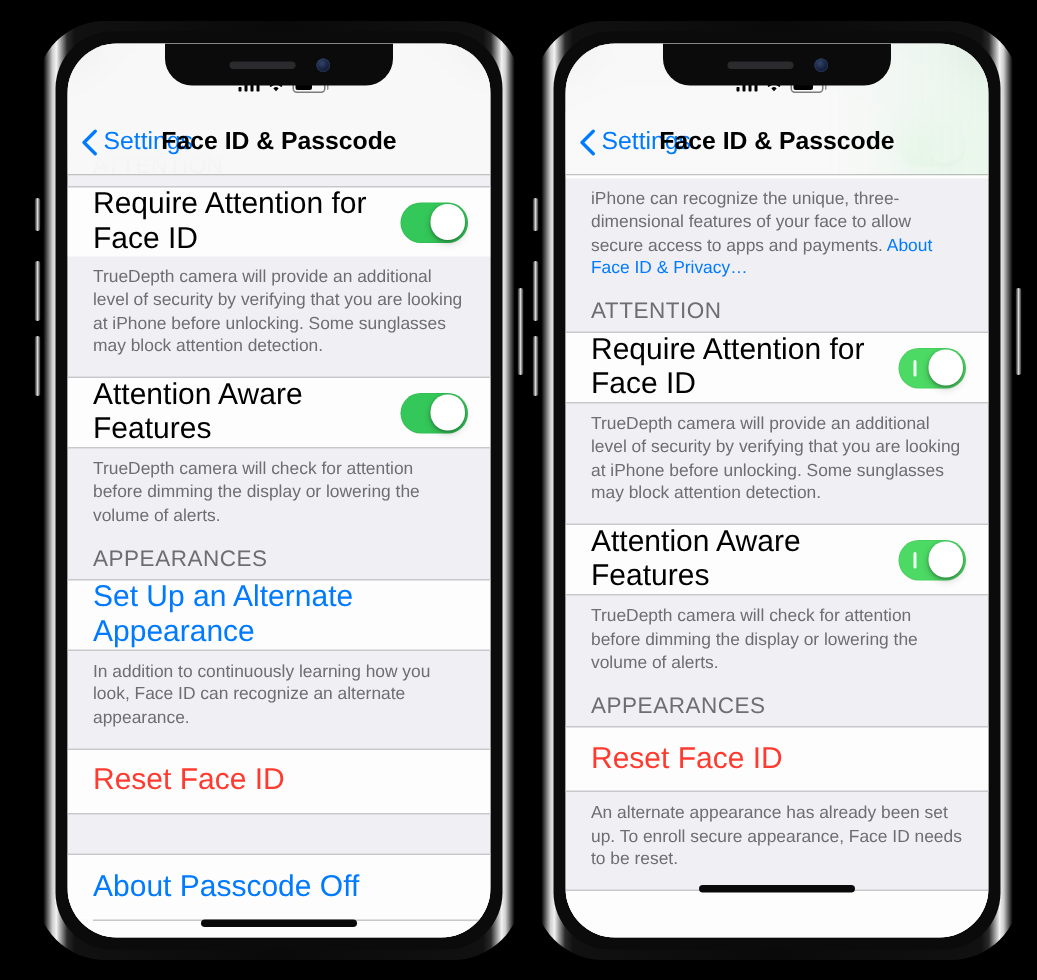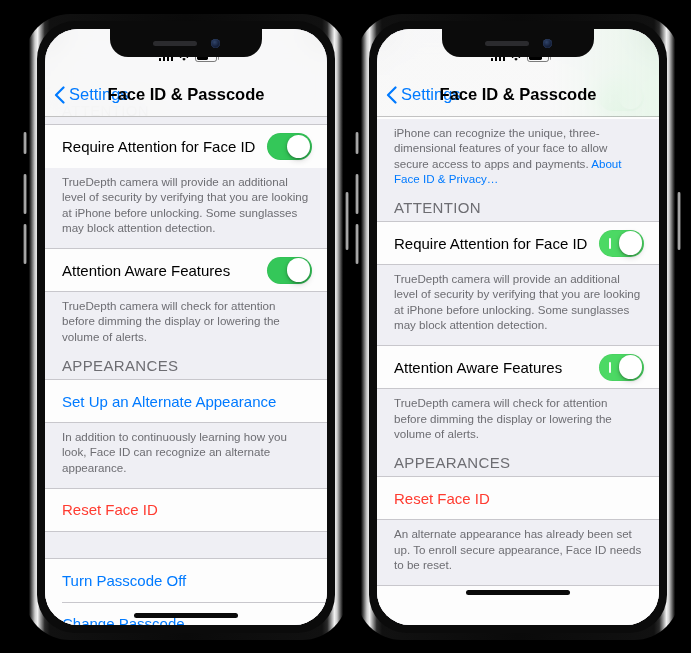--- a/index.html
+++ b/index.html
@@ -126,21 +126,21 @@
     background: #fdfdfd; min-height: 44px;
     display: flex; align-items: center; justify-content: space-between;
     padding: 0 15px 0 17px; position: relative;
   }
   .cell + .cell::before {
     content: ""; position: absolute; left: 17px; right: 0; top: 0;
     height: .5px; background: #c8c7cc;
   }
   .cell-top-line { border-top: .5px solid #c8c7cc; }
   .cell-bot-line { border-bottom: .5px solid #c8c7cc; }
-  .cell-label { font-size: 15px; color: #000; }
+  .cell-label { font-size: 20px; color: #000; }
   .cell-label.blue { color: #007aff; }
   .cell-label.red  { color: #ff3b30; }
   .cell-right { display: flex; align-items: center; gap: 7px; }
   .cell-value { font-size: 15px; color: #8e8e93; }
   .chev { width: 8px; height: 14px; opacity: .45; }
 
   .footnote {
     font-size: 11.6px; line-height: 1.32; color: #6d6d72;
     padding: 6px 17px 13px 17px;
   }
@@ -220,21 +220,21 @@
             <span class="cell-label blue">Set Up an Alternate Appearance</span>
           </div>
           <div class="footnote">In addition to continuously learning how you look, Face ID can recognize an alternate appearance.</div>
 
           <div class="cell cell-top-line cell-bot-line">
             <span class="cell-label red">Reset Face ID</span>
           </div>
           <div class="spacer"></div>
 
           <div class="cell cell-top-line">
-            <span class="cell-label blue">Turn Passcode Off</span>
+            <span class="cell-label blue">About Passcode Off</span>
           </div>
           <div class="cell cell-bot-line">
             <span class="cell-label blue">Change Passcode</span>
           </div>
 
         </div>
       </div>
 
       <div class="navbar">
         <div class="nav-row">

